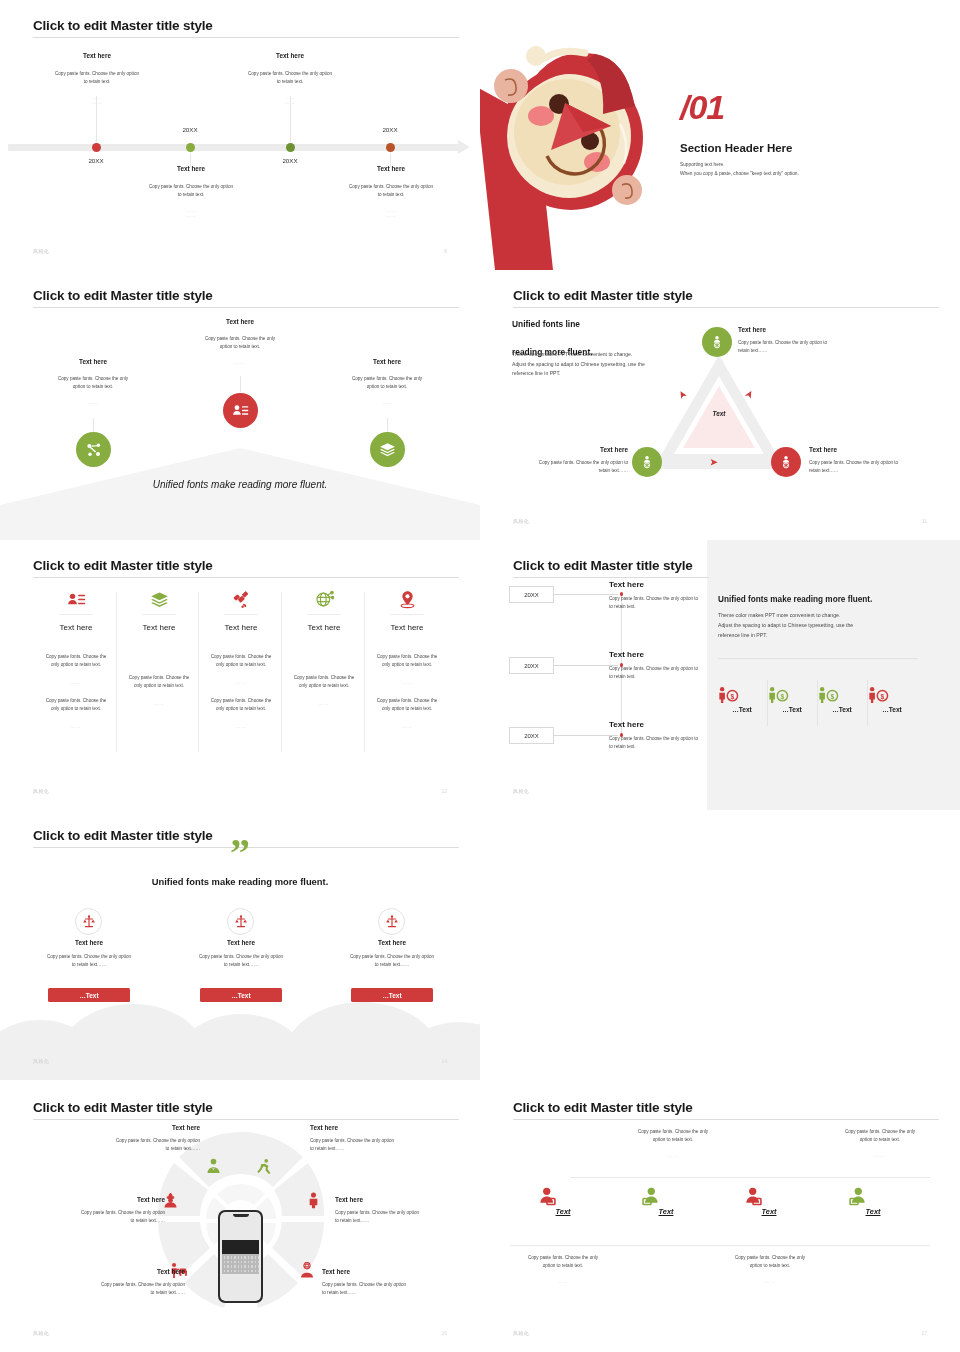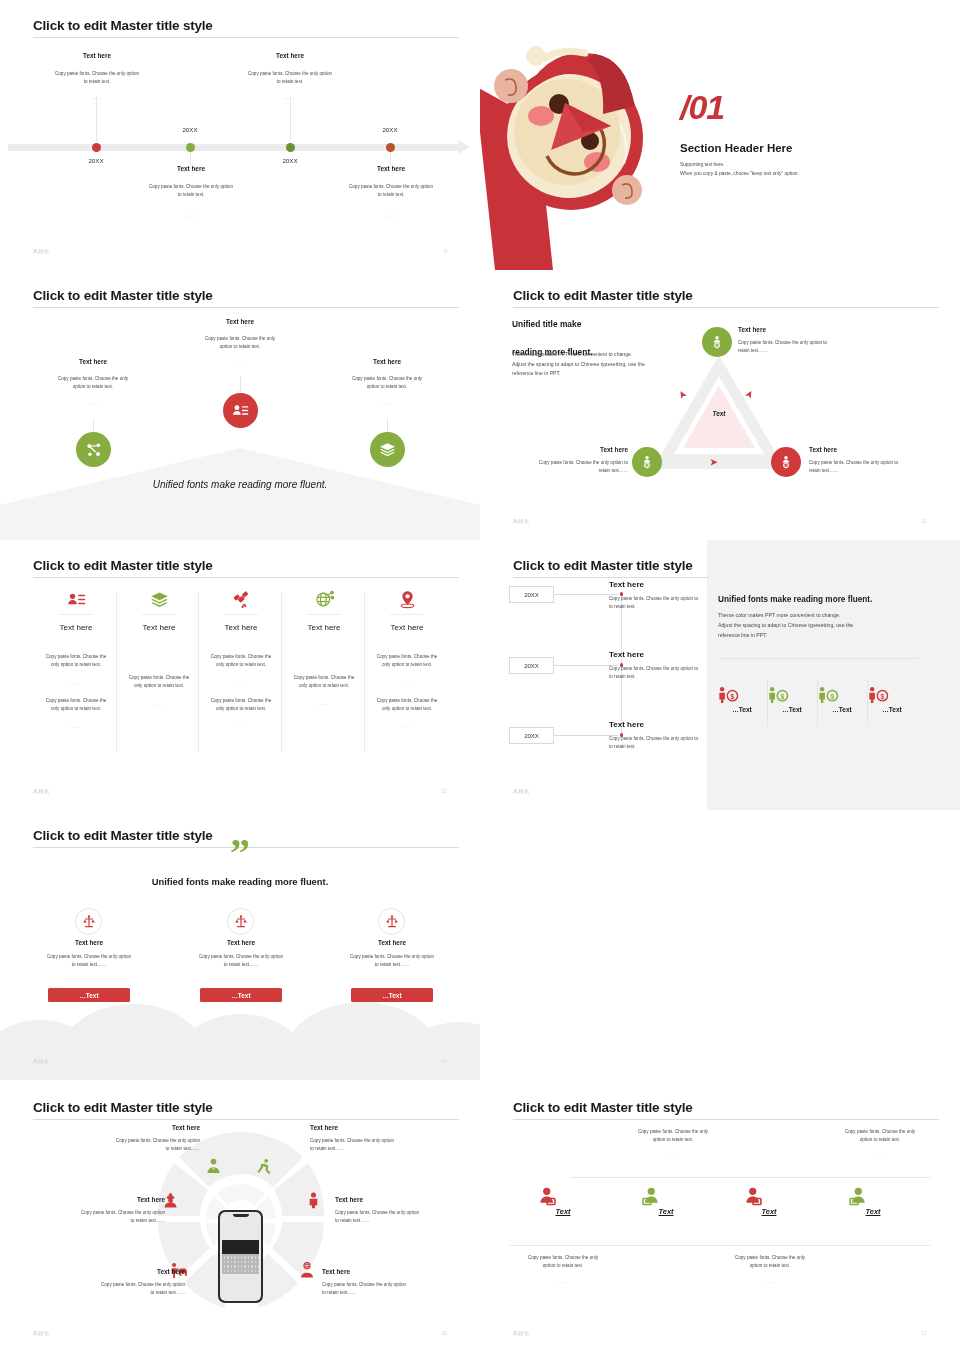--- a/index.html
+++ b/index.html
@@ -320,21 +320,21 @@
       </span>
     </div>
 
     <div class="fluent-italic" style="left:0; width:480px; text-align:center; top:209px;">Unified fonts make reading more fluent.</div>
   </div>
 
   <div class="slide" id="s4">
     <div class="stitle">Click to edit Master title style</div>
     <div class="srule"></div>
 
-    <div class="lead-h" style="left:32px; top:48px;">Unified title make</div>
+    <div class="lead-h" style="left:32px; top:48px;">Unified fonts line</div>
     <div class="lead-h" style="left:32px; top:76px;">reading more fluent.</div>
     <div class="body" style="position:absolute; left:32px; top:80px; font-size:5.1px;">Theme color makes PPT more convenient to change.</div>
     <div class="body" style="position:absolute; left:32px; top:89.5px; font-size:5.1px;">Adjust the spacing to adapt to Chinese typesetting, use the</div>
     <div class="body" style="position:absolute; left:32px; top:99px; font-size:5.1px;">reference line in PPT.</div>
 
     <div class="tri-outer" style="left:173px; top:85px;"></div>
     <div class="tri-inner" style="left:194px; top:106px;"></div>
     <div class="tri-core" style="left:203px; top:116px;"></div>
     <div class="tri-text" style="left:203px; top:140px; width:72px; text-align:center;">Text</div>
 

